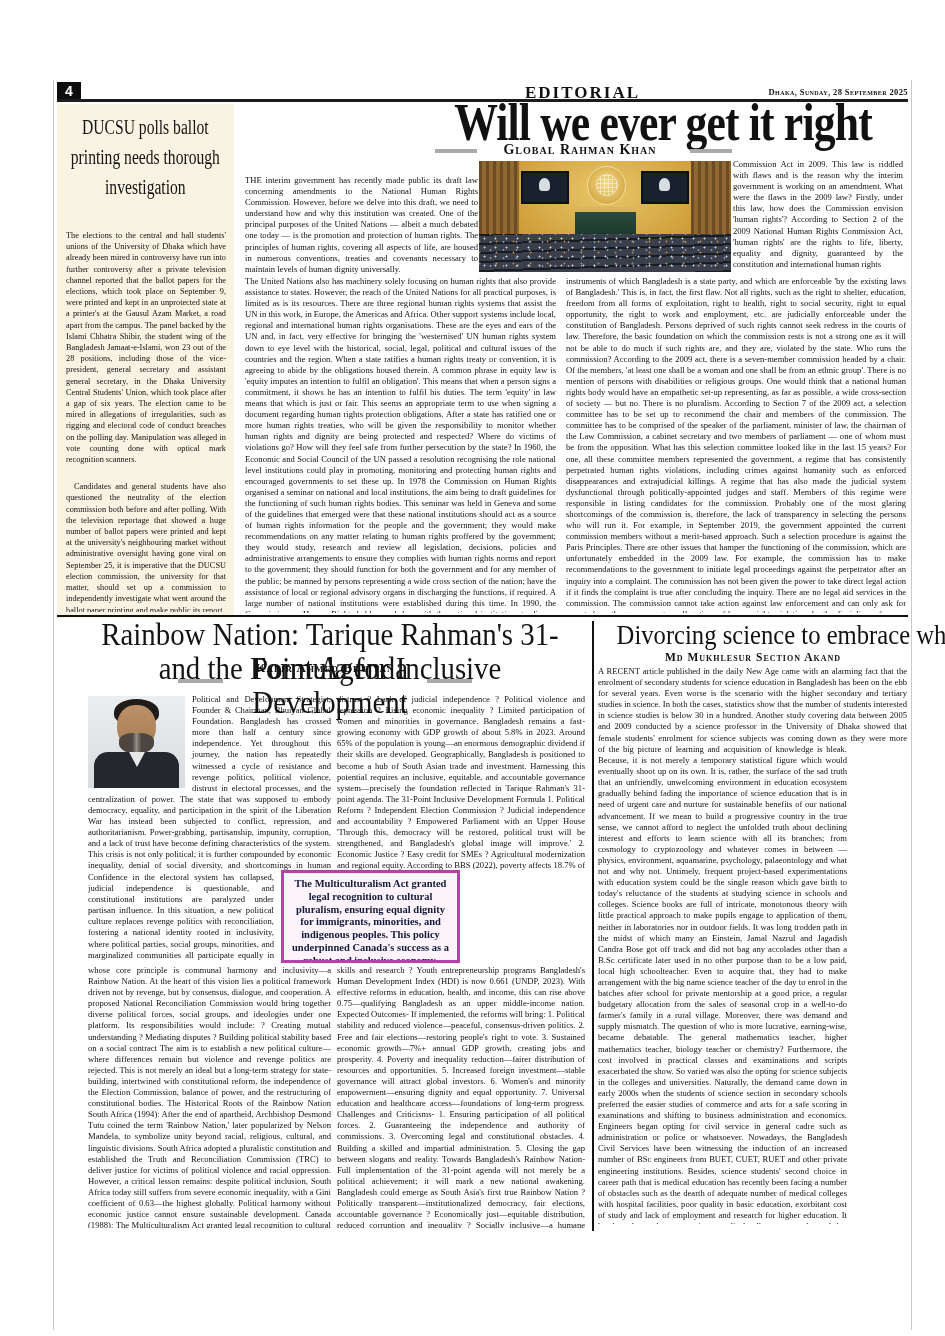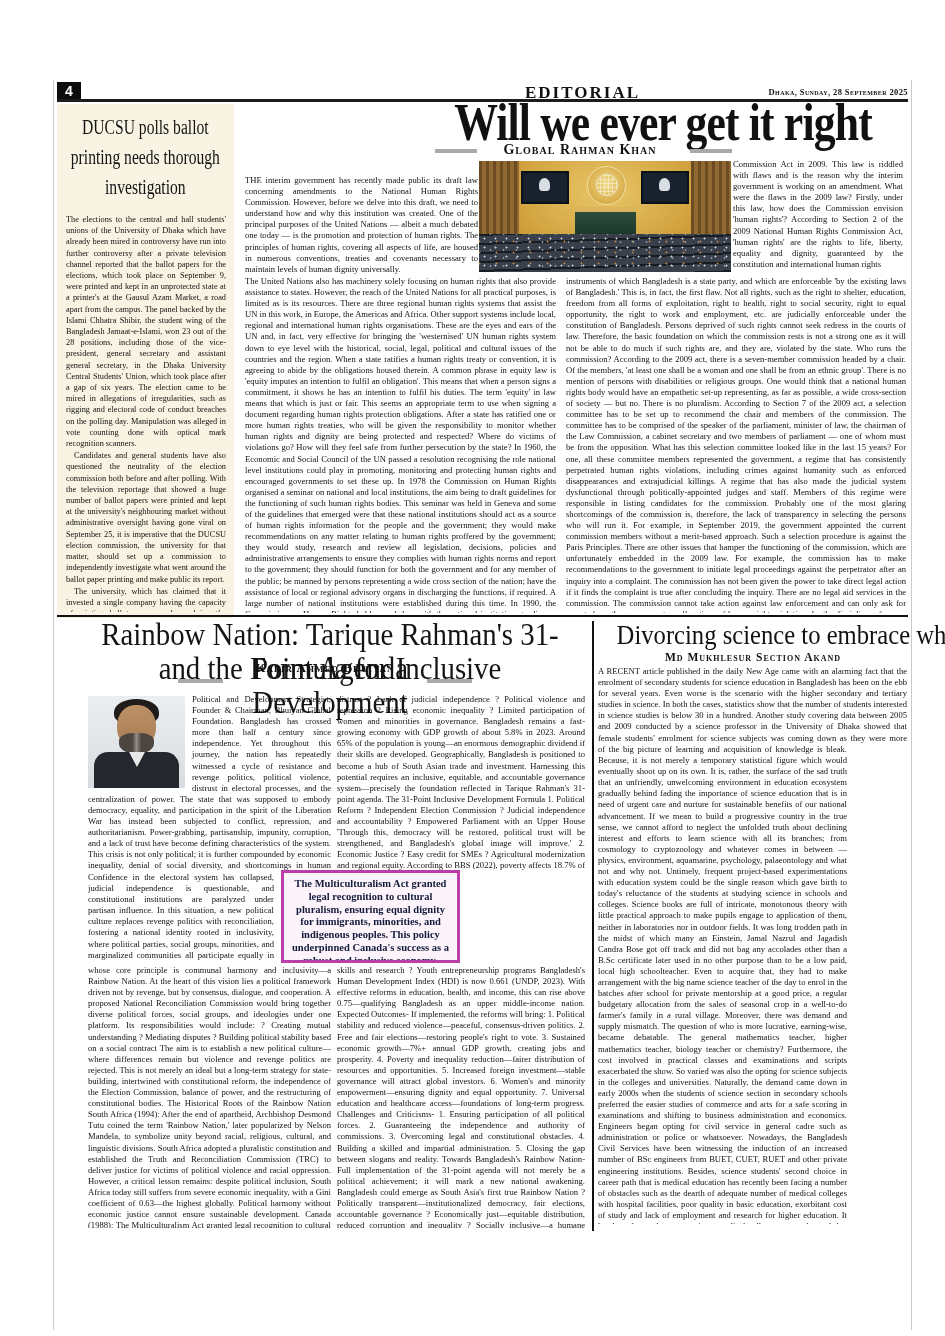--- a/index.html
+++ b/index.html
@@ -21,21 +21,21 @@
         font-variant:small-caps;letter-spacing:.4px;}
   .hrule{left:57px;top:99px;width:851px;height:3px;background:#1c1c1c;}
   .midrule{left:57px;top:615px;width:851px;height:2px;background:#111;}
   .vrule{left:592px;top:621px;width:2px;height:610px;background:#111;}
   
   .edbox{left:57px;top:104px;width:177px;height:514px;background:#f8f3e2;}
   .edhead-wrap{left:65px;top:112px;width:206px;transform:scaleX(0.78);transform-origin:left top;
         font:20px/30px "Liberation Serif",serif;text-align:center;color:#141414;}
   .edbody{left:66px;top:214px;width:160px;height:398px;overflow:hidden;
           font-size:8.3px;line-height:11.2px;text-align:justify;}
-  .edbody p{margin:0 0 1px 0;text-indent:8px;font-family:Liberation Serif, serif;}
+  .edbody p{margin:16px 0 1px 0;text-indent:8px;font-family:Liberation Serif, serif;}
   .edbody p:first-child{text-indent:0;}
   
   .main-title{left:408px;top:100px;width:510px;text-align:center;white-space:nowrap;
               font:bold 52px/46px "Liberation Serif",serif;letter-spacing:-1px;
               transform:scaleX(0.84);transform-origin:center top;}
   .byline{font-weight:bold;font-variant:small-caps;letter-spacing:1px;text-align:center;}
   .main-byline{left:500px;top:142px;width:160px;font-size:14px;}
   .byrule{height:4px;background:#a9a9a9;}
   .body-col{overflow:hidden;font-size:8.6px;line-height:11.1px;text-align:justify;}
   .mt-left{left:245px;top:159px;width:233px;height:112px;margin-top:16px;}

